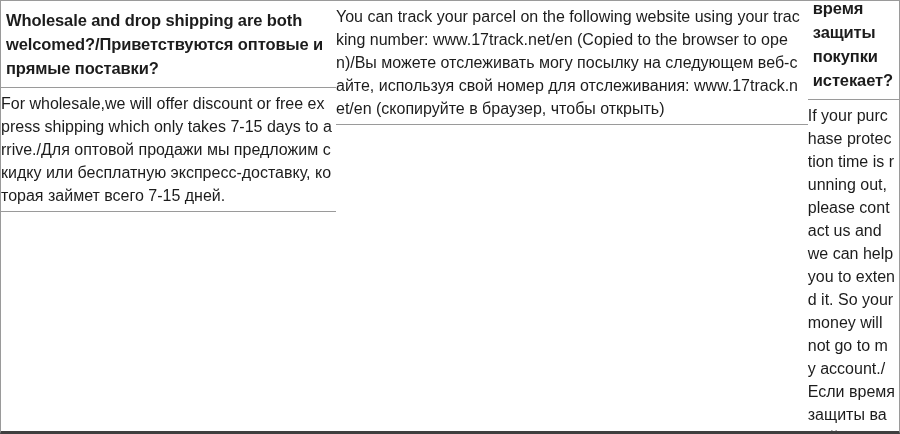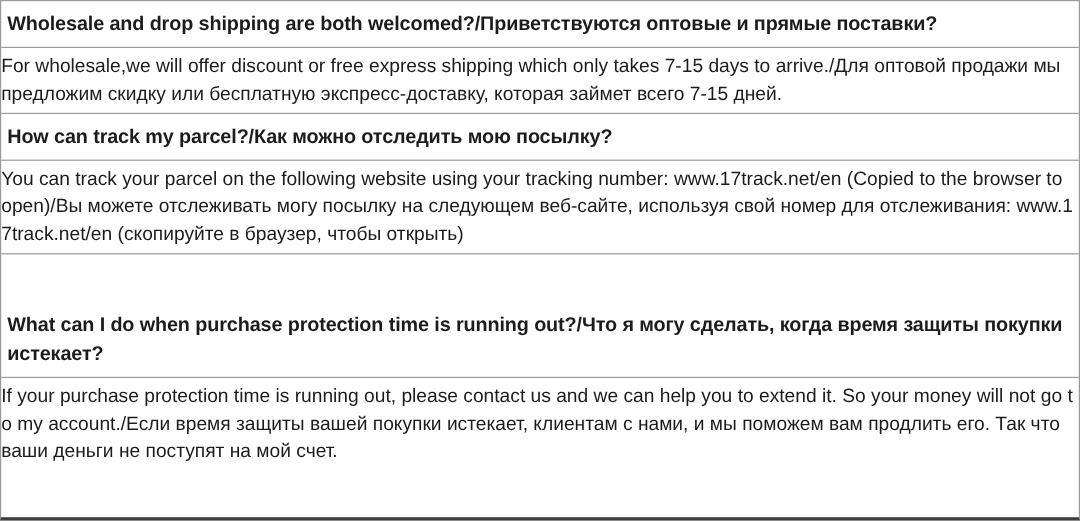--- a/index.html
+++ b/index.html
@@ -23,21 +23,21 @@
     width: 900px;
     height: 434px;
     margin: 0;
     background: var(--background-color);
     border-top: 1px solid var(--outer-border-color);
     border-left: 1px solid var(--outer-border-color);
     border-right: 1px solid var(--outer-border-color);
     border-bottom: 3px solid var(--bottom-border-color);
     overflow: hidden;
     display: flex;
-    flex-direction: column;
+    flex-direction: row;
   }
   .qa {
     display: flex;
     flex-direction: column;
   }
   .qa:last-child { flex: 1; justify-content: center; }
   .question {
     font-weight: 700;
     font-size: 16.5px;
     line-height: 24px;
@@ -62,21 +62,20 @@
 <div class="faq">
 
   <section class="qa">
     <div class="question">Wholesale and drop shipping are both welcomed?/Приветствуются оптовые и прямые поставки?</div>
     <div class="answer">
       <p>For wholesale,we will offer discount or free express shipping which only takes 7-15 days to arrive./Для оптовой продажи мы предложим скидку или бесплатную экспресс-доставку, которая займет всего 7-15 дней.</p>
     </div>
   </section>
 
   <section class="qa">
-    <div class="question">How can track my parcel?/Как можно отследить мою посылку?</div>
     <div class="answer">
       <p>You can track your parcel on the following website using your tracking number: www.17track.net/en  (Copied to the browser to open)/Вы можете отслеживать могу посылку на следующем веб-сайте, используя свой номер для отслеживания: www.17track.net/en (скопируйте в браузер, чтобы открыть)</p>
     </div>
   </section>
 
   <section class="qa">
     <div class="question">What can I do when purchase protection time is running out?/Что я могу сделать, когда время защиты покупки истекает?</div>
     <div class="answer">
       <p>If your purchase protection time is running out, please contact us and we can help you to extend it. So your money will not go to my account./Если время защиты вашей покупки истекает, клиентам с нами, и мы поможем вам продлить его. Так что ваши деньги не поступят на мой счет.</p>
     </div>

